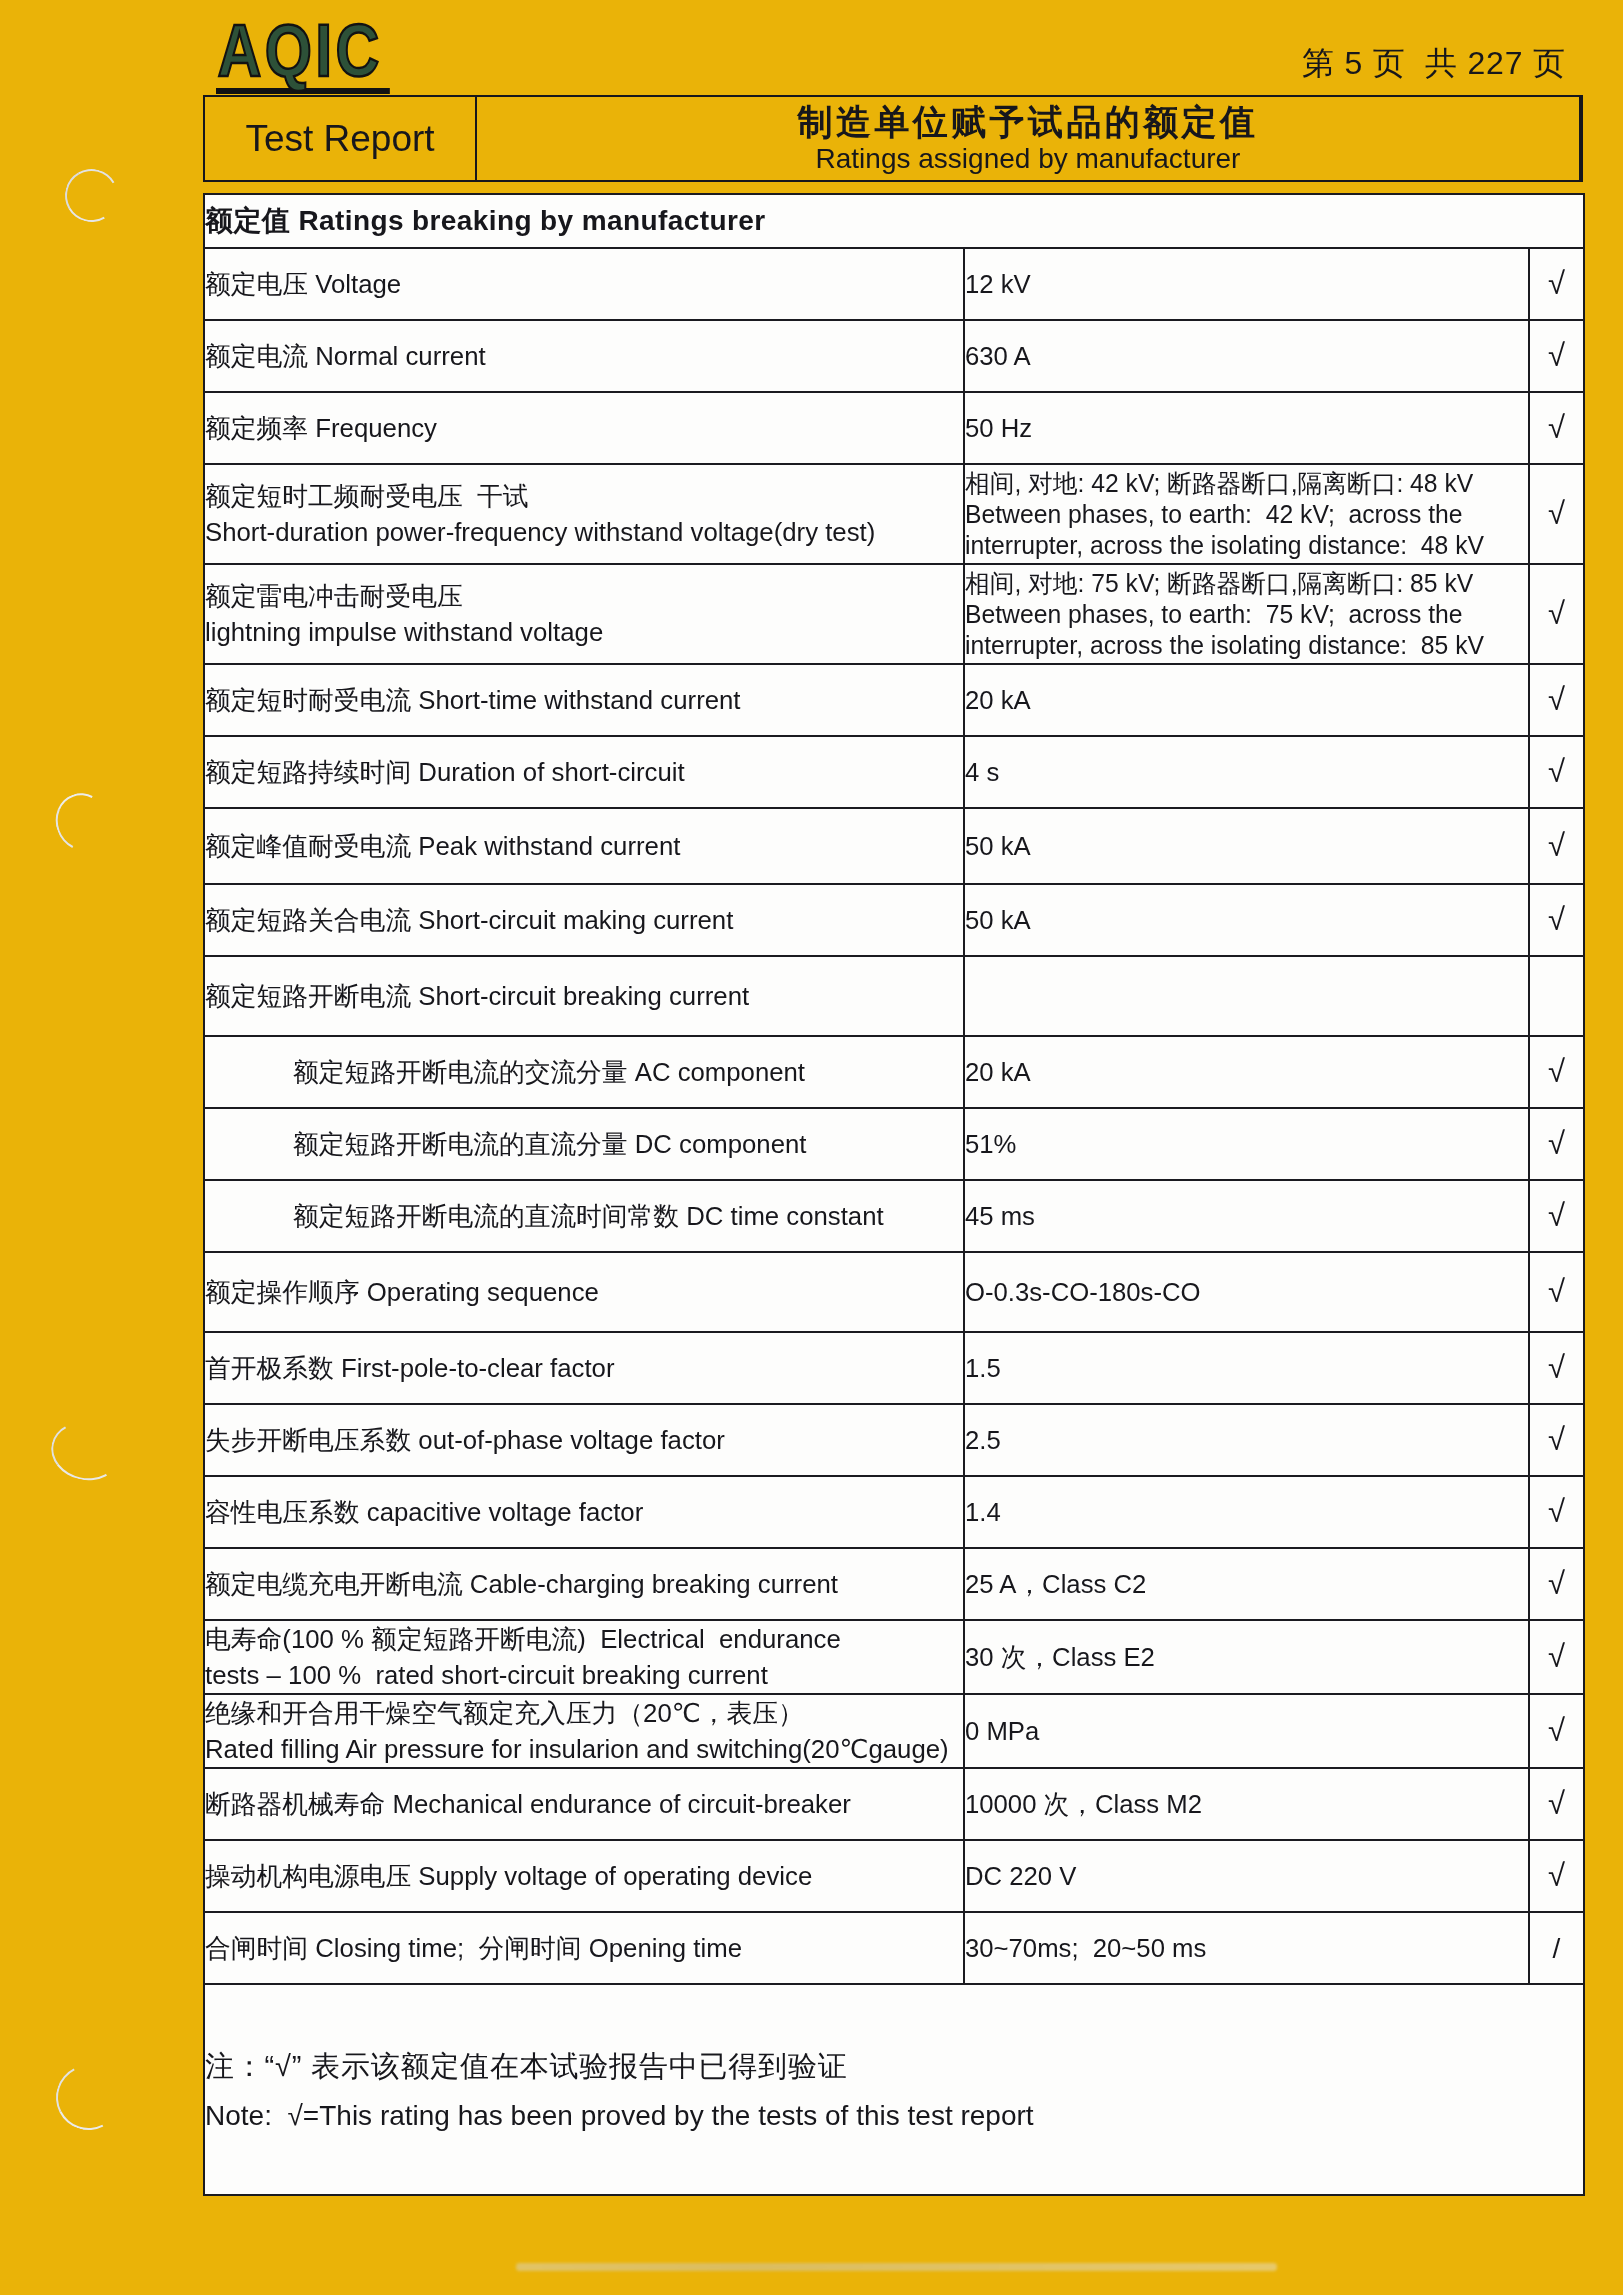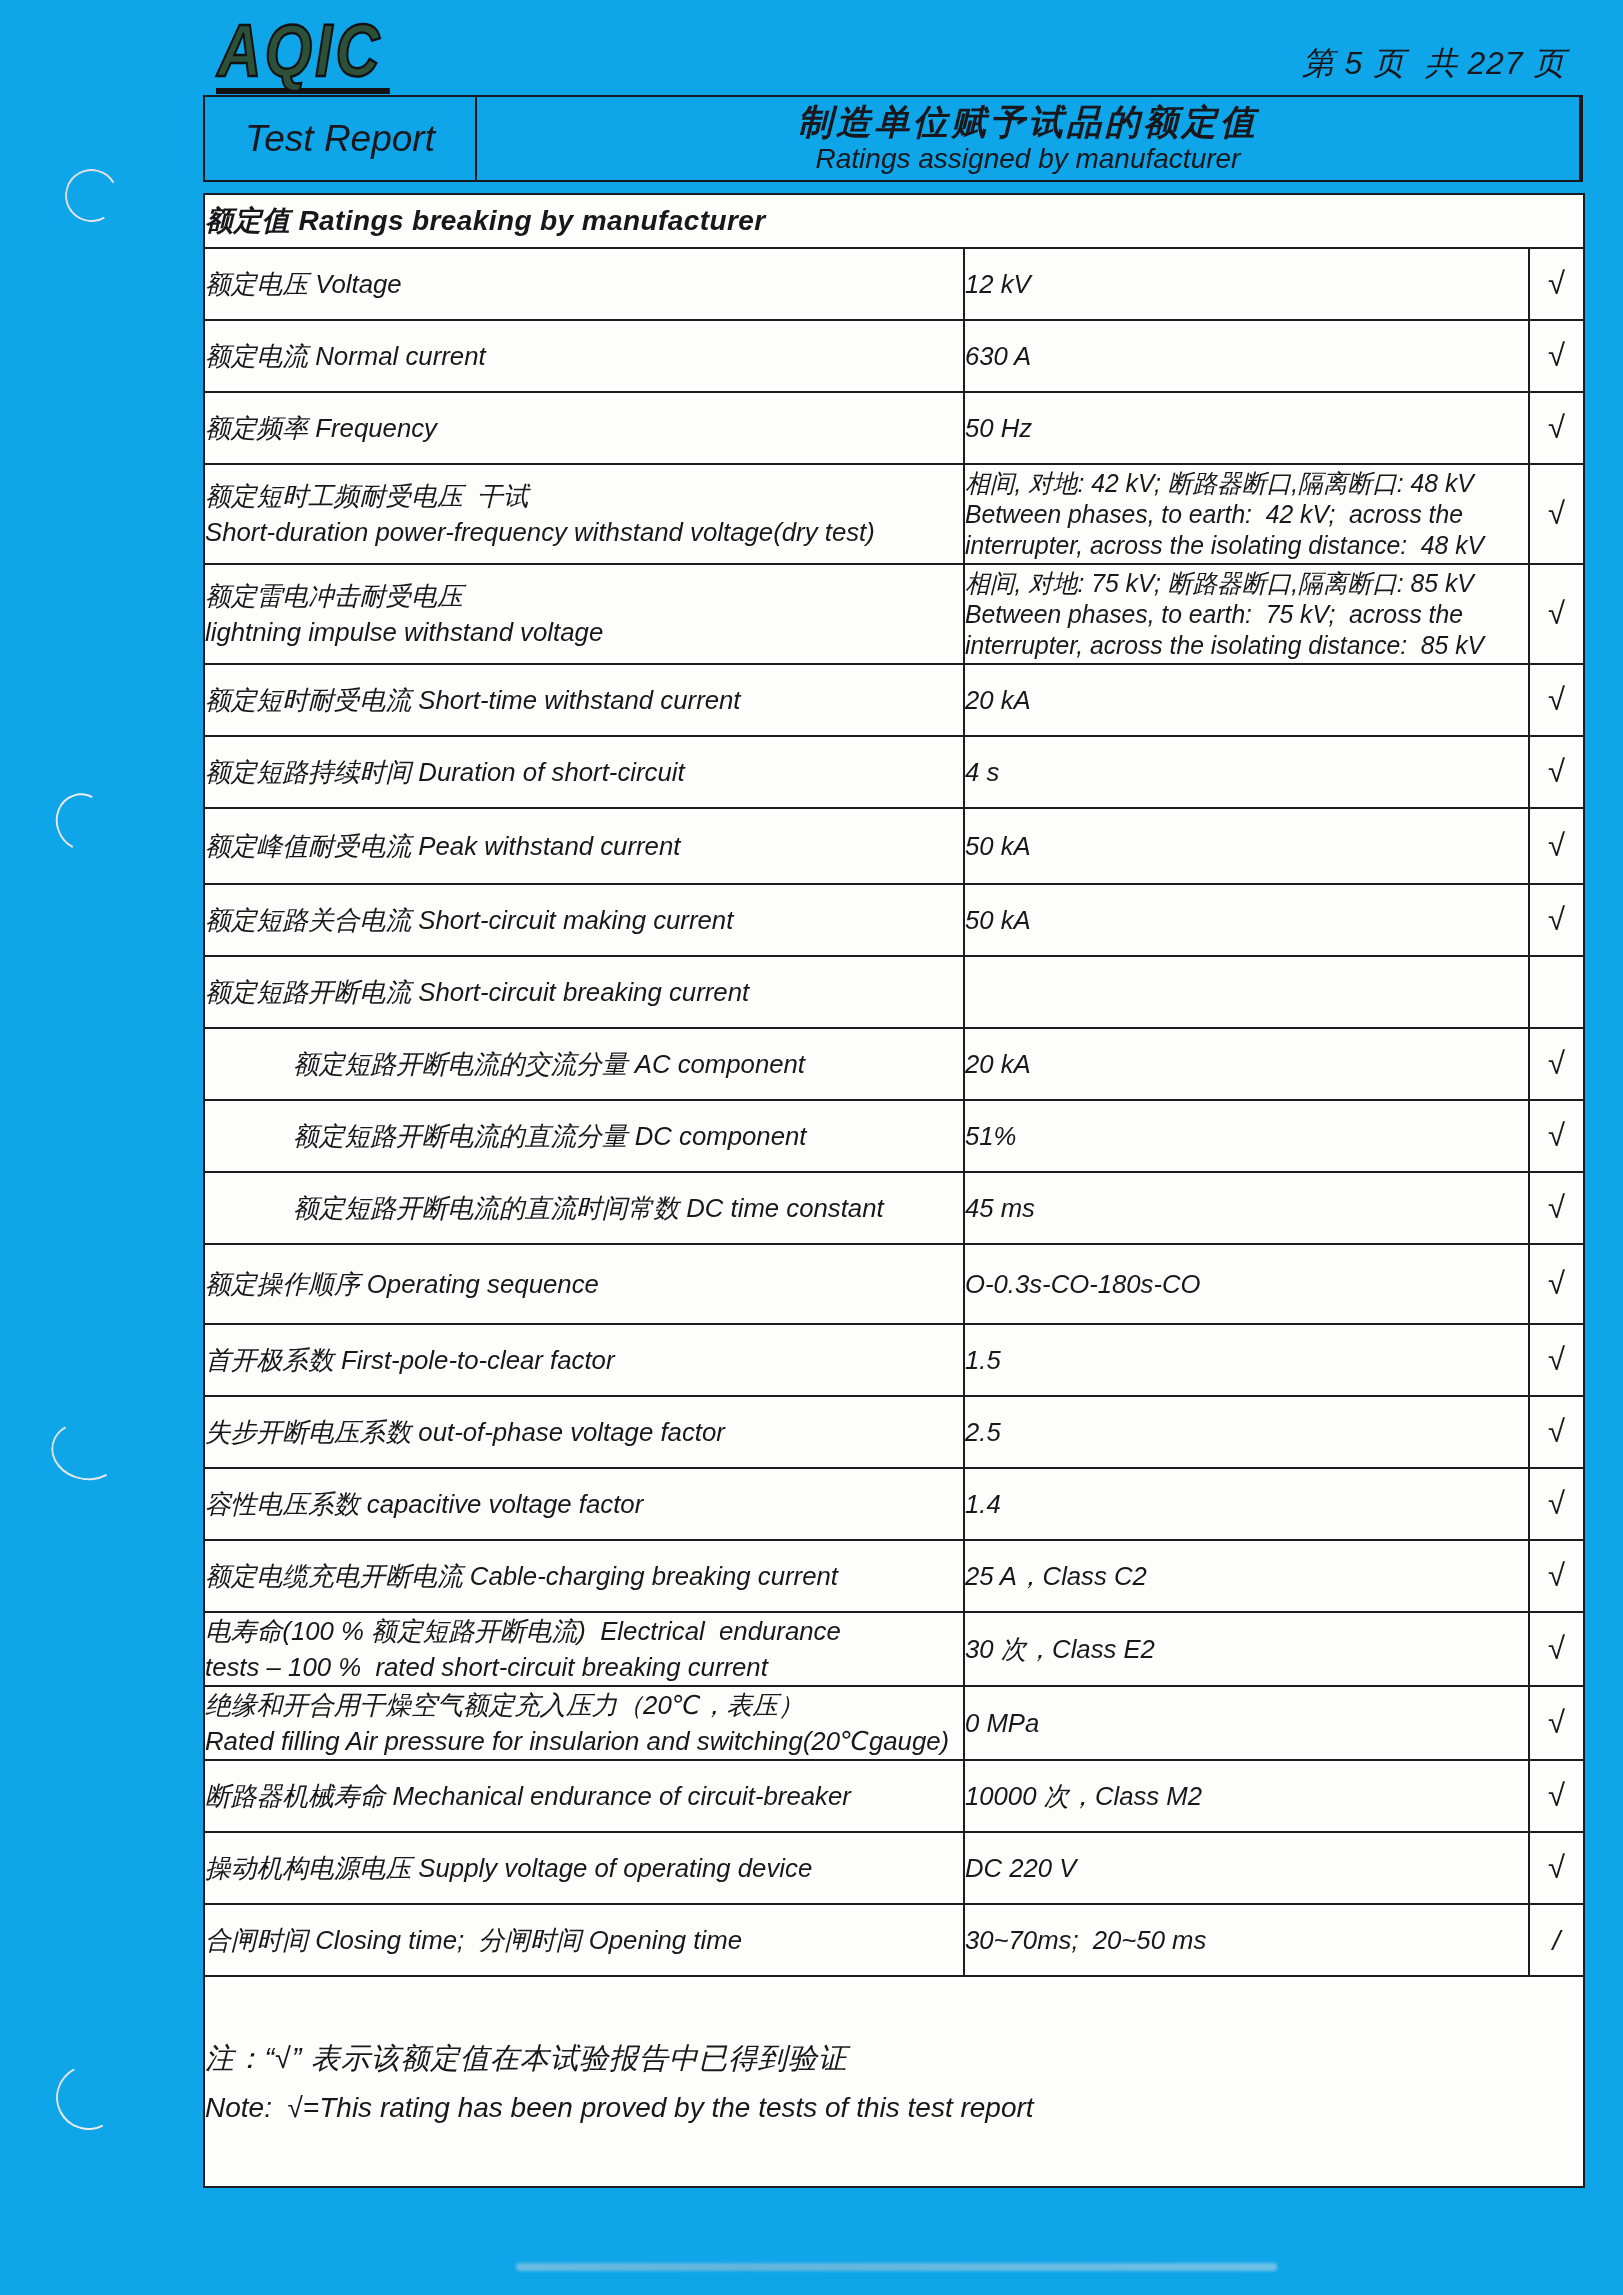--- a/index.html
+++ b/index.html
@@ -1,23 +1,22 @@
 <!DOCTYPE html>
 <html style="font-size:13.5px"><head>
 <meta charset="utf-8">
 <style>
   html,body{margin:0;padding:0;background:#e9e9e9;}
   .page{
     position:relative;
     width:1623px;height:2295px;
-    background:#0ea5e9;
+    background:#eab308;
     font-family:"Liberation Sans","DejaVu Sans",sans-serif;
     color:#17171c;
     overflow:hidden;
-    font-style:italic;
   }
   
   .logo{
     position:absolute;left:216px;top:13.5px;
     display:inline-block;
     transform:scaleX(0.82);transform-origin:left top;
     border-bottom:6px solid #121212;
     padding:0 8.5px 1.7px 1.7px;
   }
   .logo-text{
@@ -189,21 +188,21 @@
           </tr>
           <tr style="height: 72px; margin-top: 36px;">
             <td class="lab">
               <div class="lab-line fit" style="transform-origin: left center; transform: scaleX(0.991081);">额定短路关合电流 Short-circuit making current</div>
             </td>
             <td class="val">
               <div class="val-line fit" style="transform-origin: left center; transform: scaleX(0.987988);">50 kA</div>
             </td>
             <td class="chk">√</td>
           </tr>
-          <tr style="height: 72px;">
+          <tr style="height: 80px;">
             <td class="lab">
               <div class="lab-line fit" style="transform-origin: left center; transform: scaleX(0.991081);">额定短路开断电流 Short-circuit breaking current</div>
             </td>
             <td class="val"></td>
             <td class="chk"></td>
           </tr>
           <tr style="height: 72px;">
             <td class="lab indent">
               <div class="lab-line fit" style="transform-origin: left center; transform: scaleX(0.989912);">额定短路开断电流的交流分量 AC component</div>
             </td>

